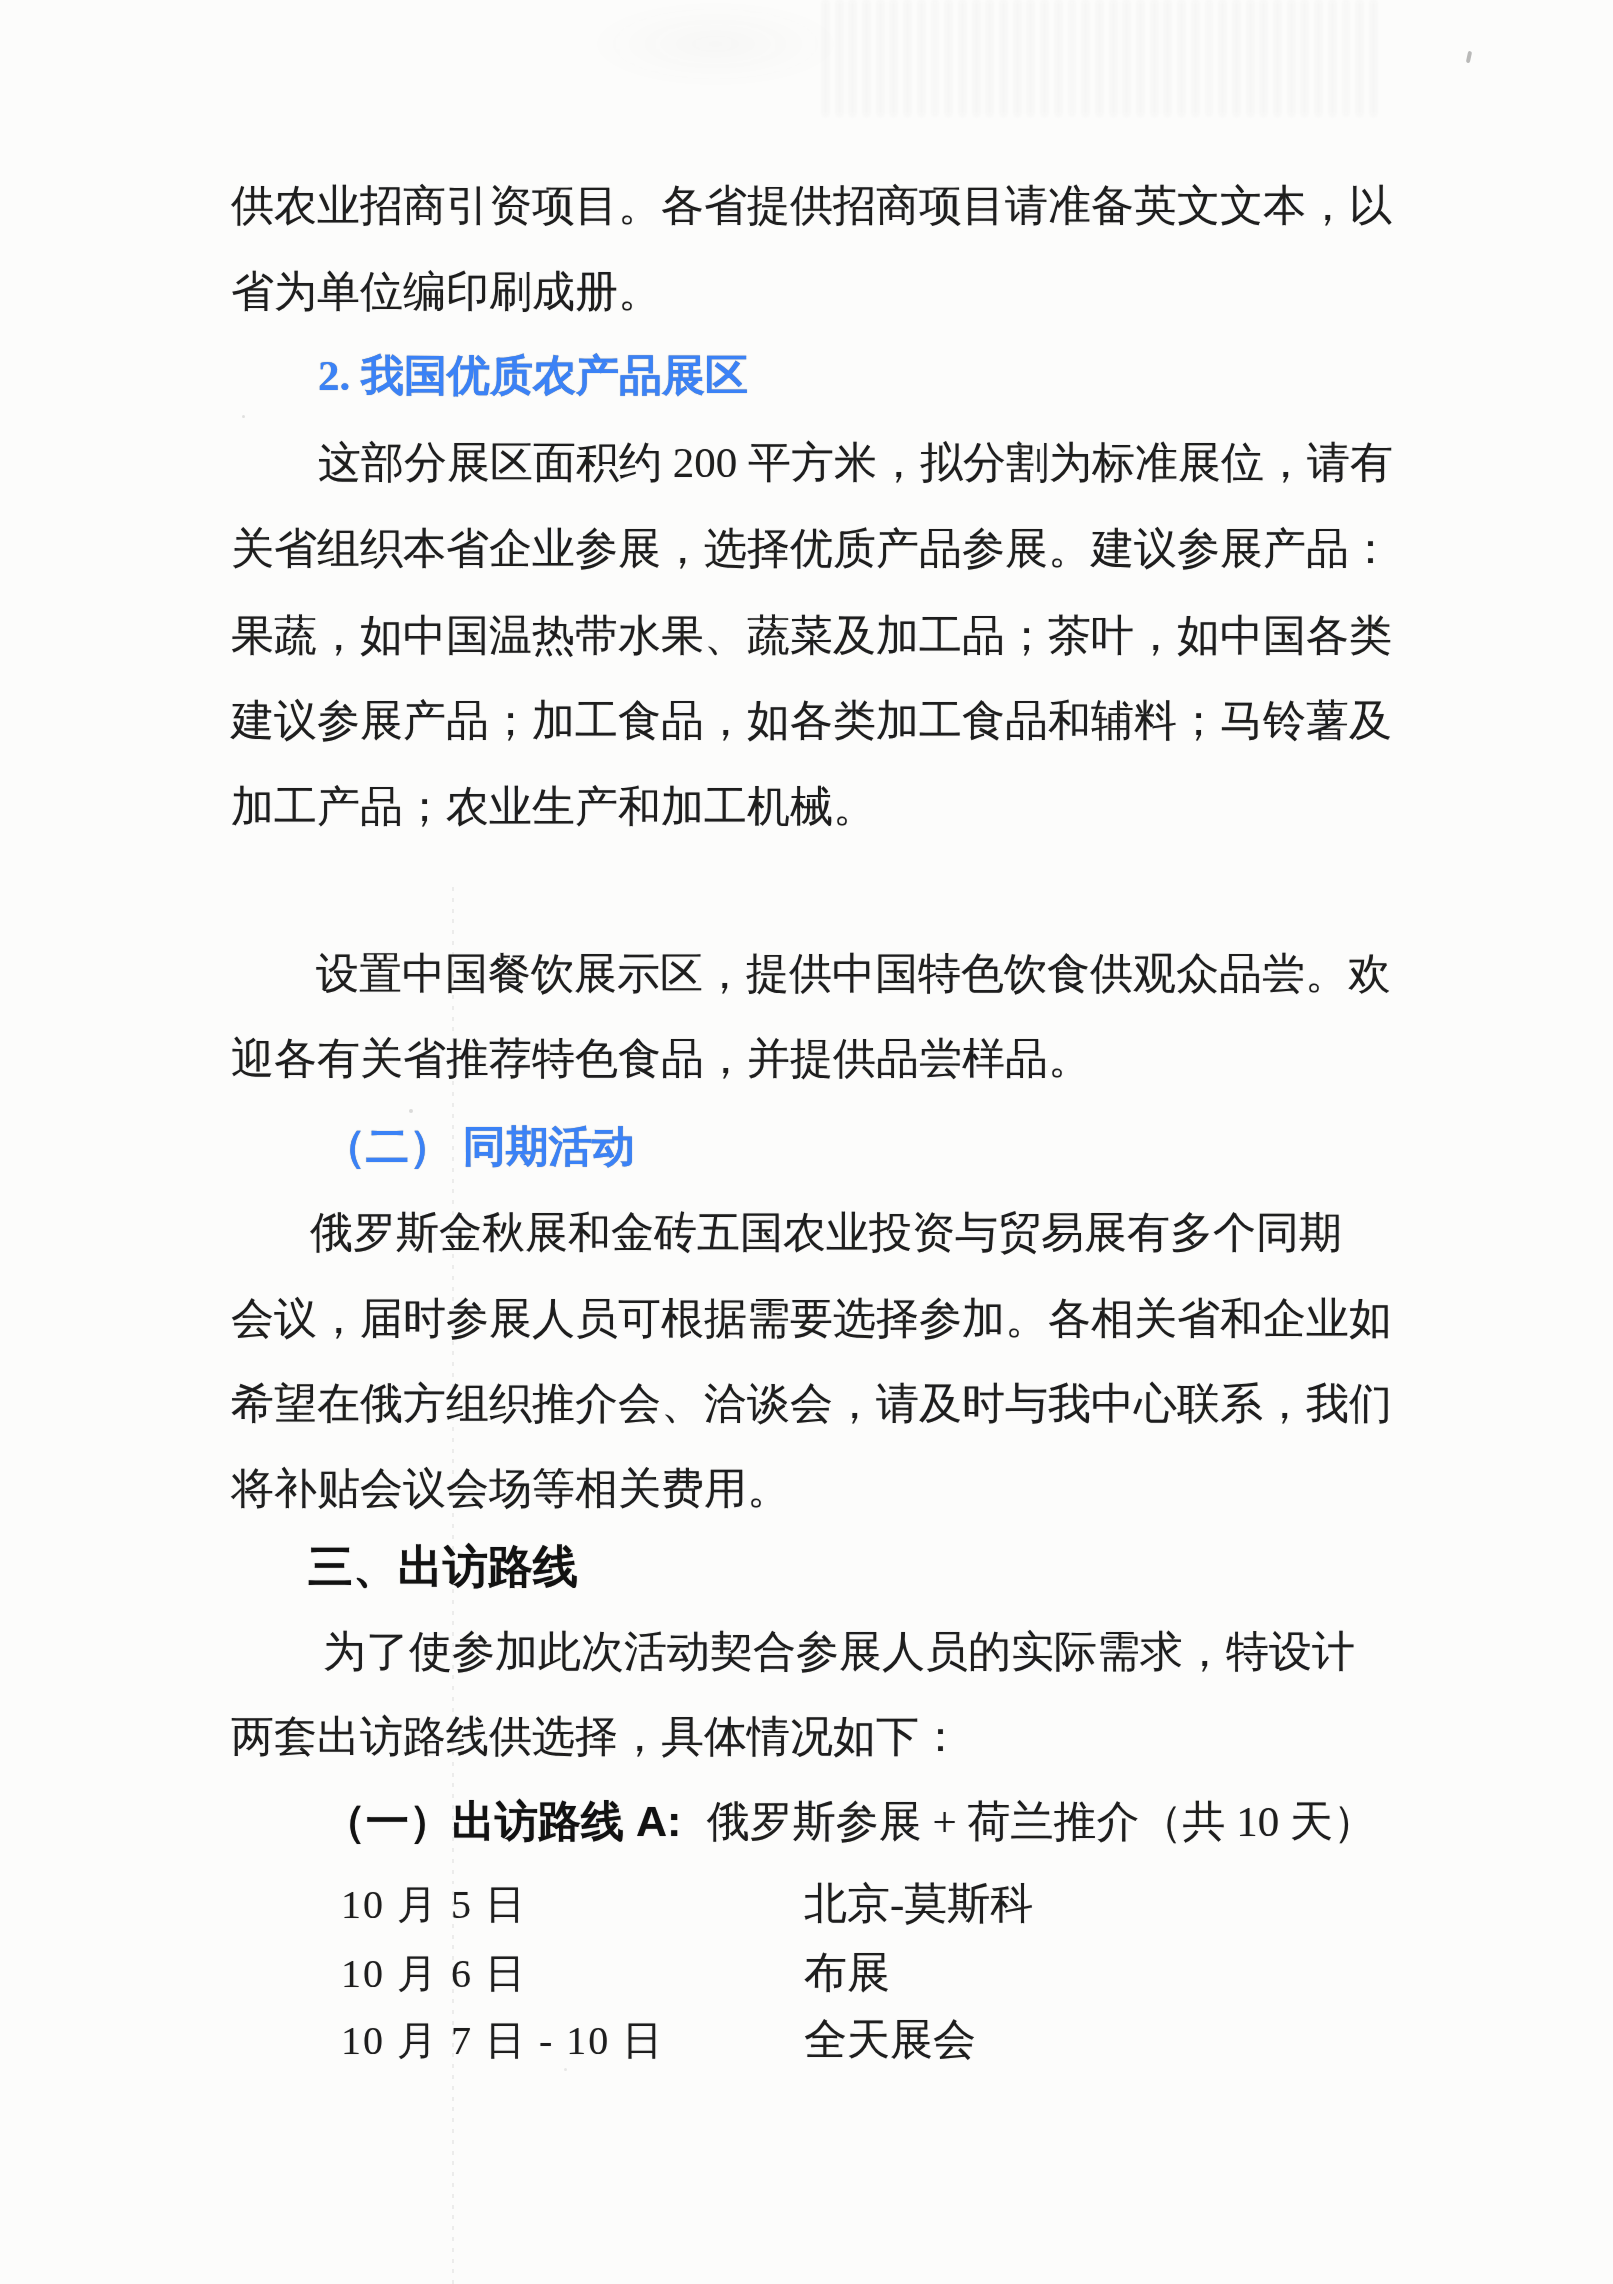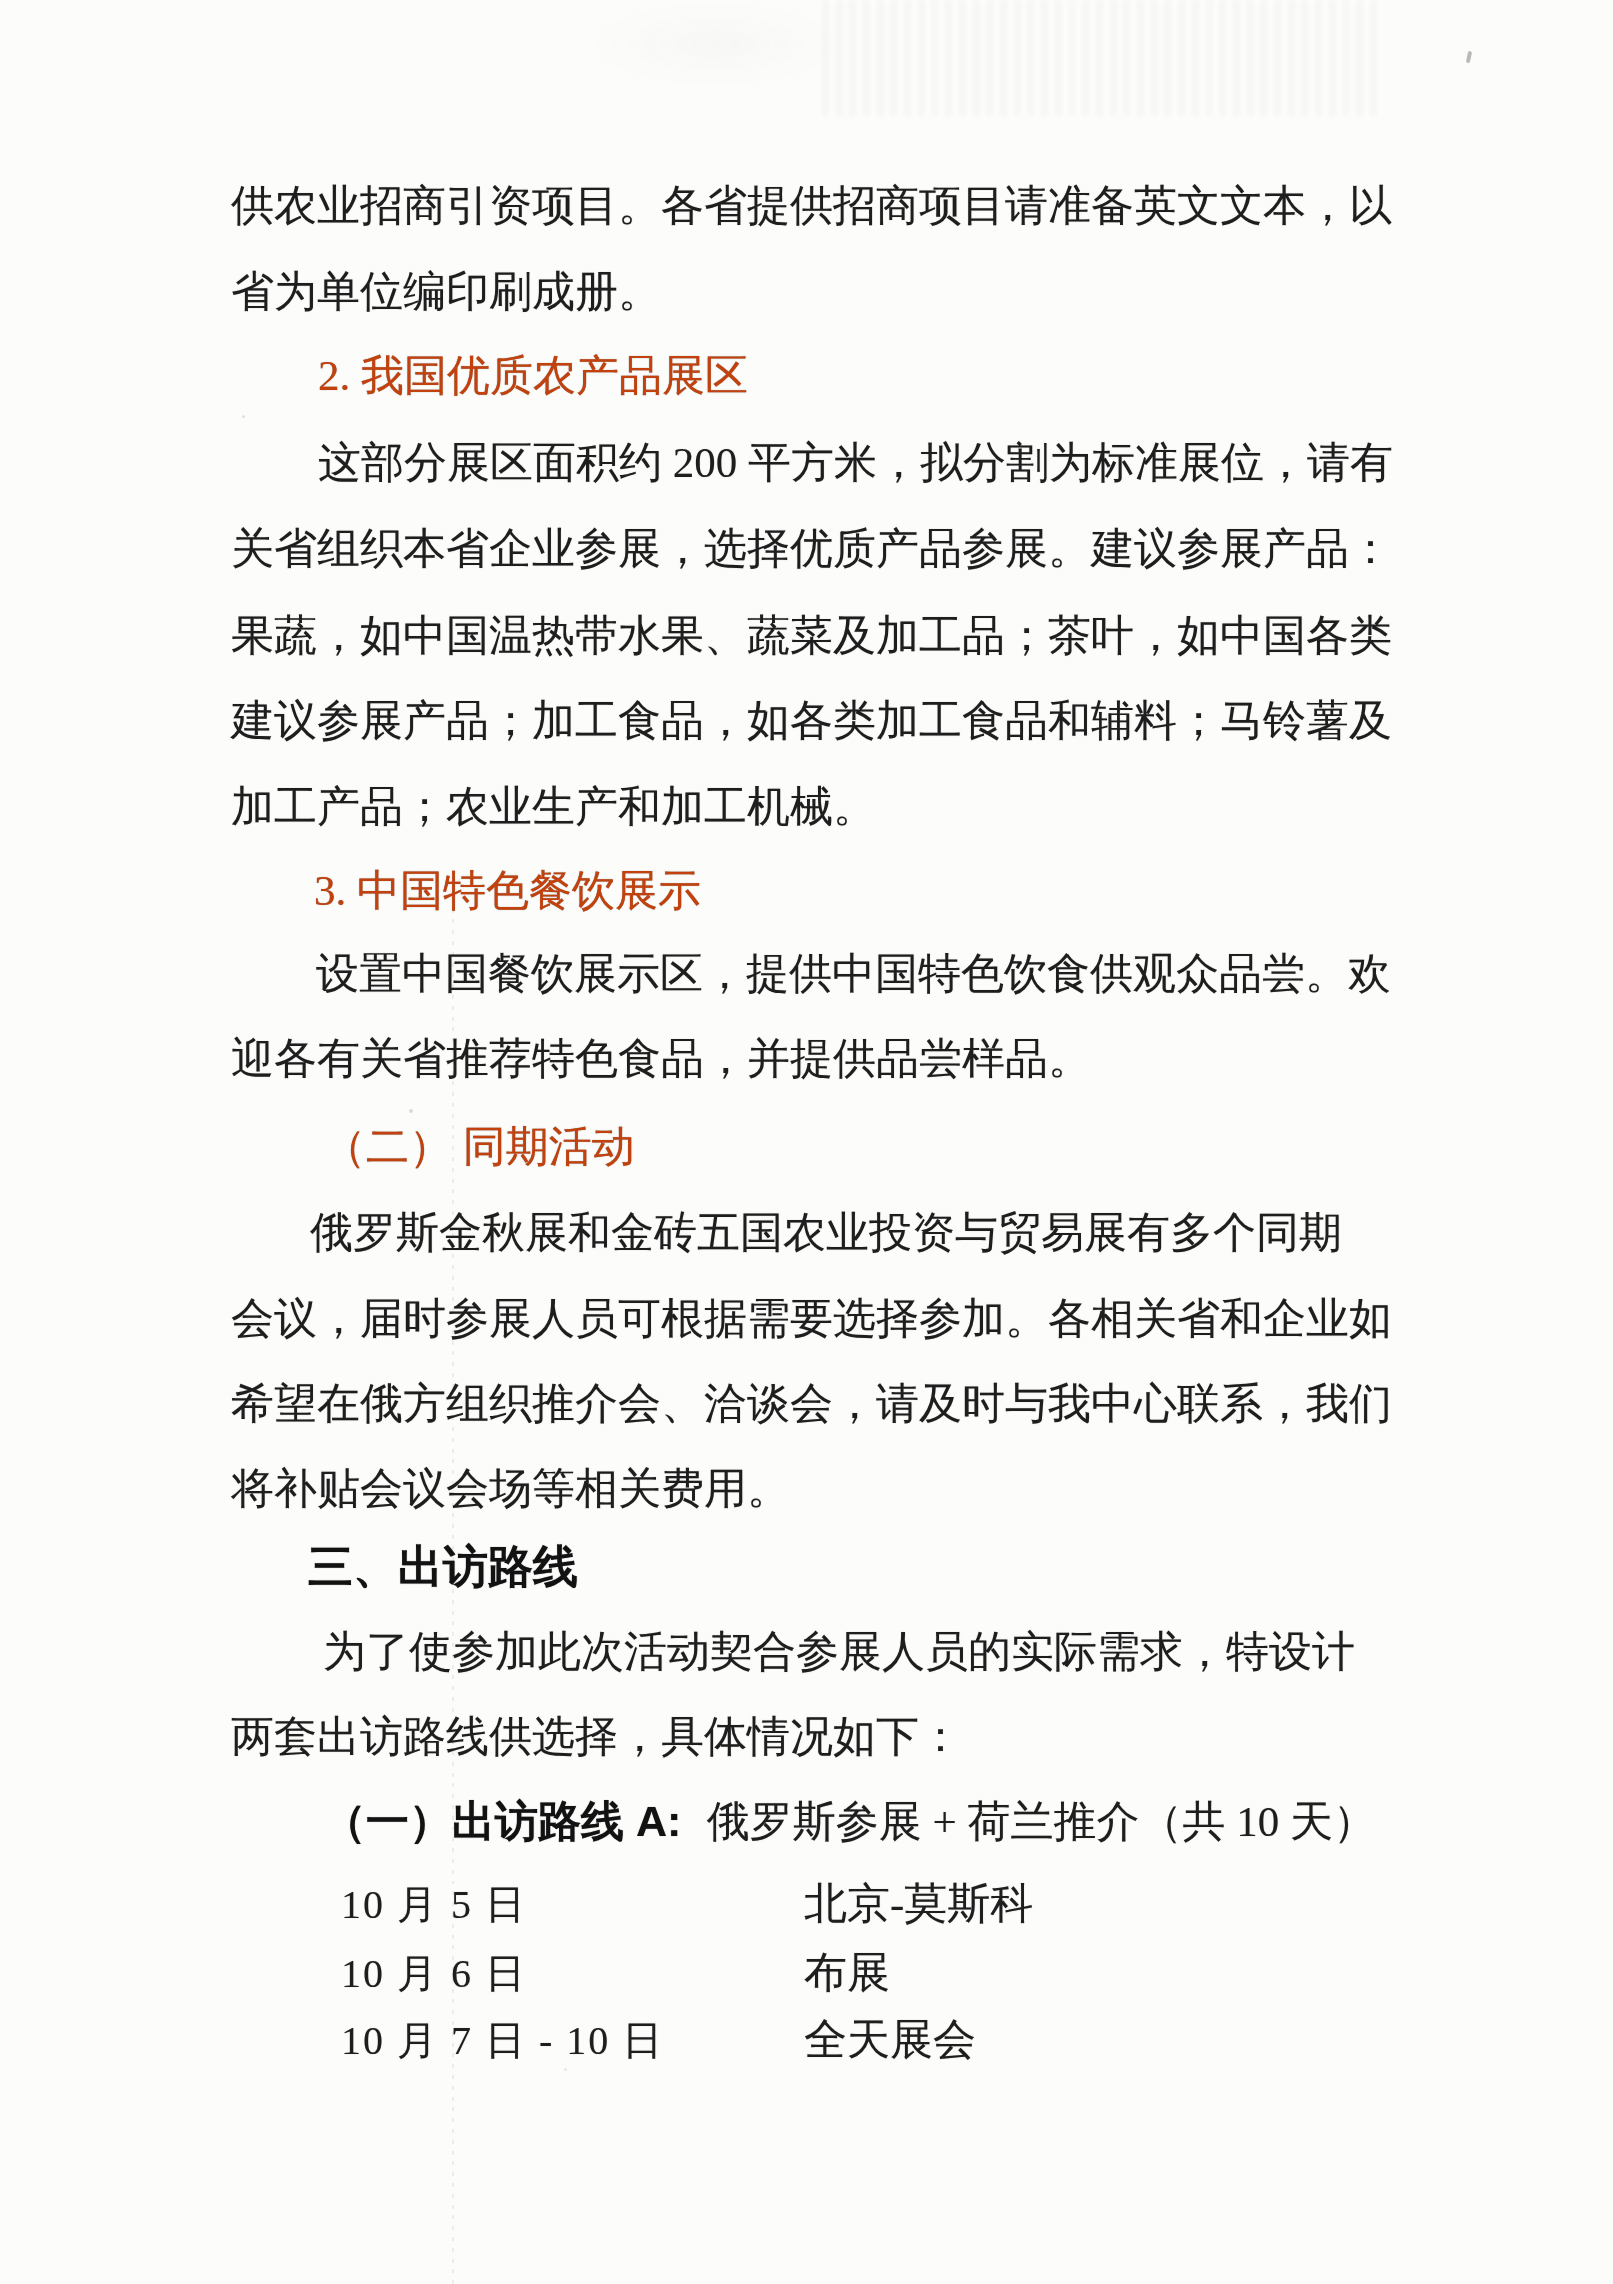--- a/index.html
+++ b/index.html
@@ -16,22 +16,22 @@
   .ln {
     position: absolute;
     white-space: nowrap;
     font-size: 43px;
     line-height: 47px;
     letter-spacing: 0px;
     color: #1e1e1e;
     text-shadow: 0 0 1px rgba(30,30,30,0.35);
   }
   .bold-serif {
-    font-weight: normal;
-    color: #c2410c;
+    font-weight: bold;
+    color: #3b82f6;
     text-shadow: 0 0 1px rgba(10,10,10,0.5);
   }
   .bold-sans {
     font-weight: bold;
     font-family: "Liberation Sans", "DejaVu Sans", sans-serif;
     color: #121212;
     text-shadow: 0 0 1px rgba(10,10,10,0.5);
   }
   .route-desc { margin-left: 25.5px; font-weight: normal; font-family: "Liberation Serif","DejaVu Serif",serif; color:#1e1e1e; }
   .row .date { font-size: 40px; letter-spacing: 2px; }
@@ -61,21 +61,20 @@
   <div class="ln" style="top:182px; left:231px">供农业招商引资项目。各省提供招商项目请准备英文文本，以</div>
   <div class="ln" style="top:268px; left:231px">省为单位编印刷成册。</div>
 
   <div class="ln bold-serif" style="top:352px; left:318px">2. 我国优质农产品展区</div>
   <div class="ln" style="top:439px; left:318px">这部分展区面积约 200 平方米，拟分割为标准展位，请有</div>
   <div class="ln" style="top:525px; left:231px">关省组织本省企业参展，选择优质产品参展。建议参展产品：</div>
   <div class="ln" style="top:612px; left:231px">果蔬，如中国温热带水果、蔬菜及加工品；茶叶，如中国各类</div>
   <div class="ln" style="top:697px; left:231px">建议参展产品；加工食品，如各类加工食品和辅料；马铃薯及</div>
   <div class="ln" style="top:783px; left:231px">加工产品；农业生产和加工机械。</div>
 
-  <div class="ln bold-serif" style="top:867px; left:314px">3. 中国特色餐饮展示</div>
   <div class="ln" style="top:950px; left:316px">设置中国餐饮展示区，提供中国特色饮食供观众品尝。欢</div>
   <div class="ln" style="top:1035px; left:231px">迎各有关省推荐特色食品，并提供品尝样品。</div>
 
   <div class="ln bold-serif" style="top:1123px; left:323px">（二） 同期活动</div>
   <div class="ln" style="top:1209px; left:310px">俄罗斯金秋展和金砖五国农业投资与贸易展有多个同期</div>
   <div class="ln" style="top:1295px; left:231px">会议，届时参展人员可根据需要选择参加。各相关省和企业如</div>
   <div class="ln" style="top:1380px; left:231px">希望在俄方组织推介会、洽谈会，请及时与我中心联系，我们</div>
   <div class="ln" style="top:1465px; left:231px">将补贴会议会场等相关费用。</div>
 
   <div class="ln bold-sans" style="top:1543px; left:308px; font-size:45px">三、出访路线</div>

